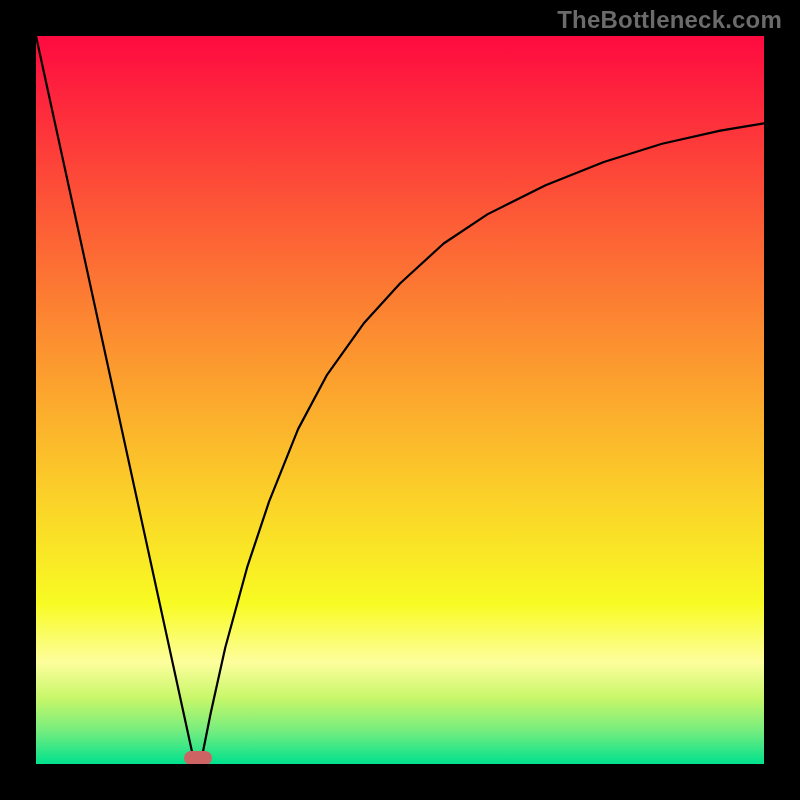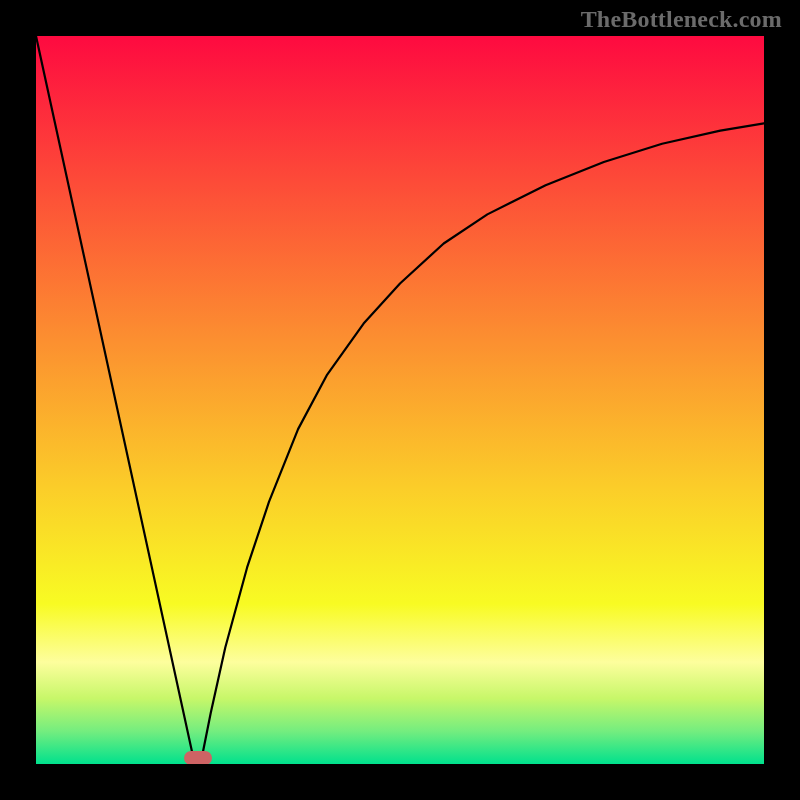--- a/index.html
+++ b/index.html
@@ -7,21 +7,21 @@
   .frame {
     position: relative;
     width: 800px;
     height: 800px;
     background: #000;
   }
   .watermark {
     position: absolute;
     top: 6px;
     right: 18px;
-    font-family: Liberation Serif, serif;
+    font-family: Liberation Sans, sans-serif;
     font-size: 24px;
     font-weight: 600;
     color: #6b6b6b;
     letter-spacing: 0.2px;
     z-index: 50;
   }
   .plot {
     position: absolute;
     left: 36px;
     top: 36px;

